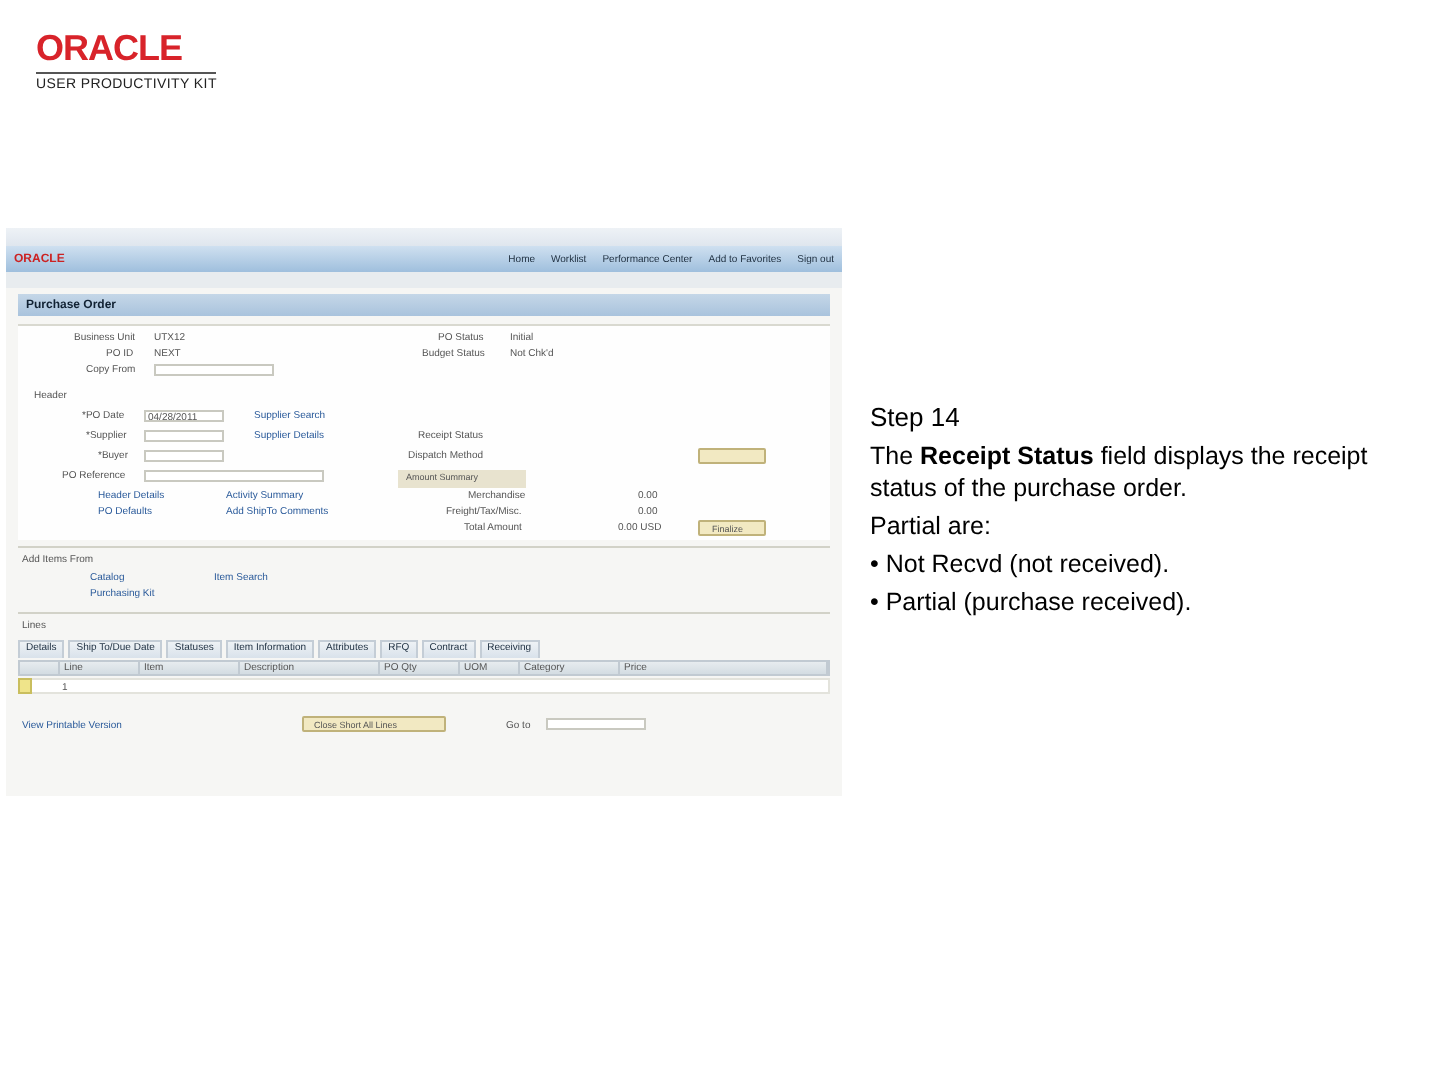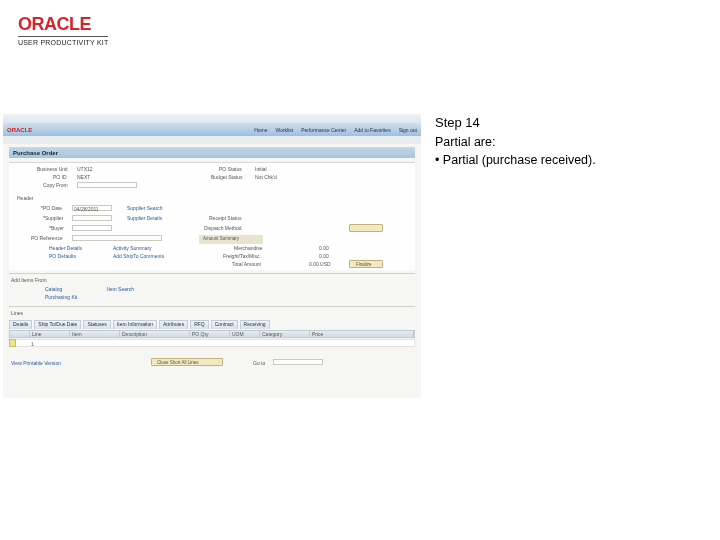--- a/index.html
+++ b/index.html
@@ -2,21 +2,21 @@
 <html><head>
 <meta charset="utf-8">
 <style>
   * { box-sizing: border-box; margin: 0; padding: 0; }
   body { font-family: Arial, Helvetica, sans-serif; width: 720px; height: 540px; background: #fff; position: relative; overflow: hidden; }
   .header-row { display: flex; justify-content: space-between; align-items: flex-start; padding: 14px 26px 6px 18px; }
   .logo-block { display: flex; flex-direction: column; }
   .oracle-logo { font-family: Arial, sans-serif; font-weight: bold; font-size: 18px; color: #d8232a; letter-spacing: -0.5px; }
   .logo-sub { font-size: 7px; color: #222; letter-spacing: 0.2px; border-top: 0.5px solid #555; padding-top: 2px; margin-top: 1px; }
   .doc-title { font-size: 14px; color: #000; padding-top: 8px; }
-  .content-row { display: flex; align-items: flex-start; margin-top: 62px; }
+  .content-row { display: flex; align-items: center; margin-top: 62px; }
   
   .shot { width: 418px; height: 284px; margin-left: 3px; background: #f6f6f4; border: 0; position: relative; font-size: 5px; color: #555; }
   .shot .topbar { position: absolute; top: 0; left: 0; right: 0; height: 9px; background: linear-gradient(#eef2f6,#dfe6ee); }
   .shot .nav { position: absolute; top: 9px; left: 0; right: 0; height: 13px; background: linear-gradient(#cfe0f0,#9fbfdd); display: flex; align-items: center; padding: 0 4px; gap: 10px; }
   .shot .nav .mini-logo { color: #c22; font-weight: bold; font-size: 6px; }
   .shot .nav .tabs { margin-left: auto; display: flex; gap: 8px; color: #234; }
   .shot .crumb-bar { position: absolute; top: 22px; left: 0; right: 0; height: 8px; background: #e8ecef; }
   .shot .title-bar { position: absolute; top: 33px; left: 6px; right: 6px; height: 11px; background: linear-gradient(#c5d7e8,#a9c3dd); display: flex; align-items: center; padding: 0 4px; color: #123; font-weight: bold; font-size: 6px; }
   .shot .form-zone { position: absolute; top: 48px; left: 6px; right: 6px; height: 108px; background: #fefefe; border-top: 1px solid #d9d9d0; }
   .shot .lbl { position: absolute; color: #555; font-size: 5px; white-space: nowrap; }
@@ -154,17 +154,21 @@
 
     <span class="lbl" style="top:246px;left:8px;color:#2a5a9a">View Printable Version</span>
     <div class="btn" style="top:244px;left:148px;width:72px"></div>
     <span class="lbl" style="top:246px;left:154px;font-size:4.5px">Close Short All Lines</span>
     <span class="lbl" style="top:246px;left:250px">Go to</span>
     <div class="val" style="top:245px;left:270px;width:50px"></div>
   </div>
 
   <div class="instr">
     <p class="step-head">Step 14</p>
+    <p>
+      <span>The </span><span class="bold">Receipt Status</span><span> field displays the receipt status of the purchase order.</span>
+    </p>
     <p>Partial are:</p>
+    <p class="bullet">• Not Recvd (not received).</p>
     <p class="bullet">• Partial (purchase received).</p>
   </div>
 
 </div>
 
 </body></html>

